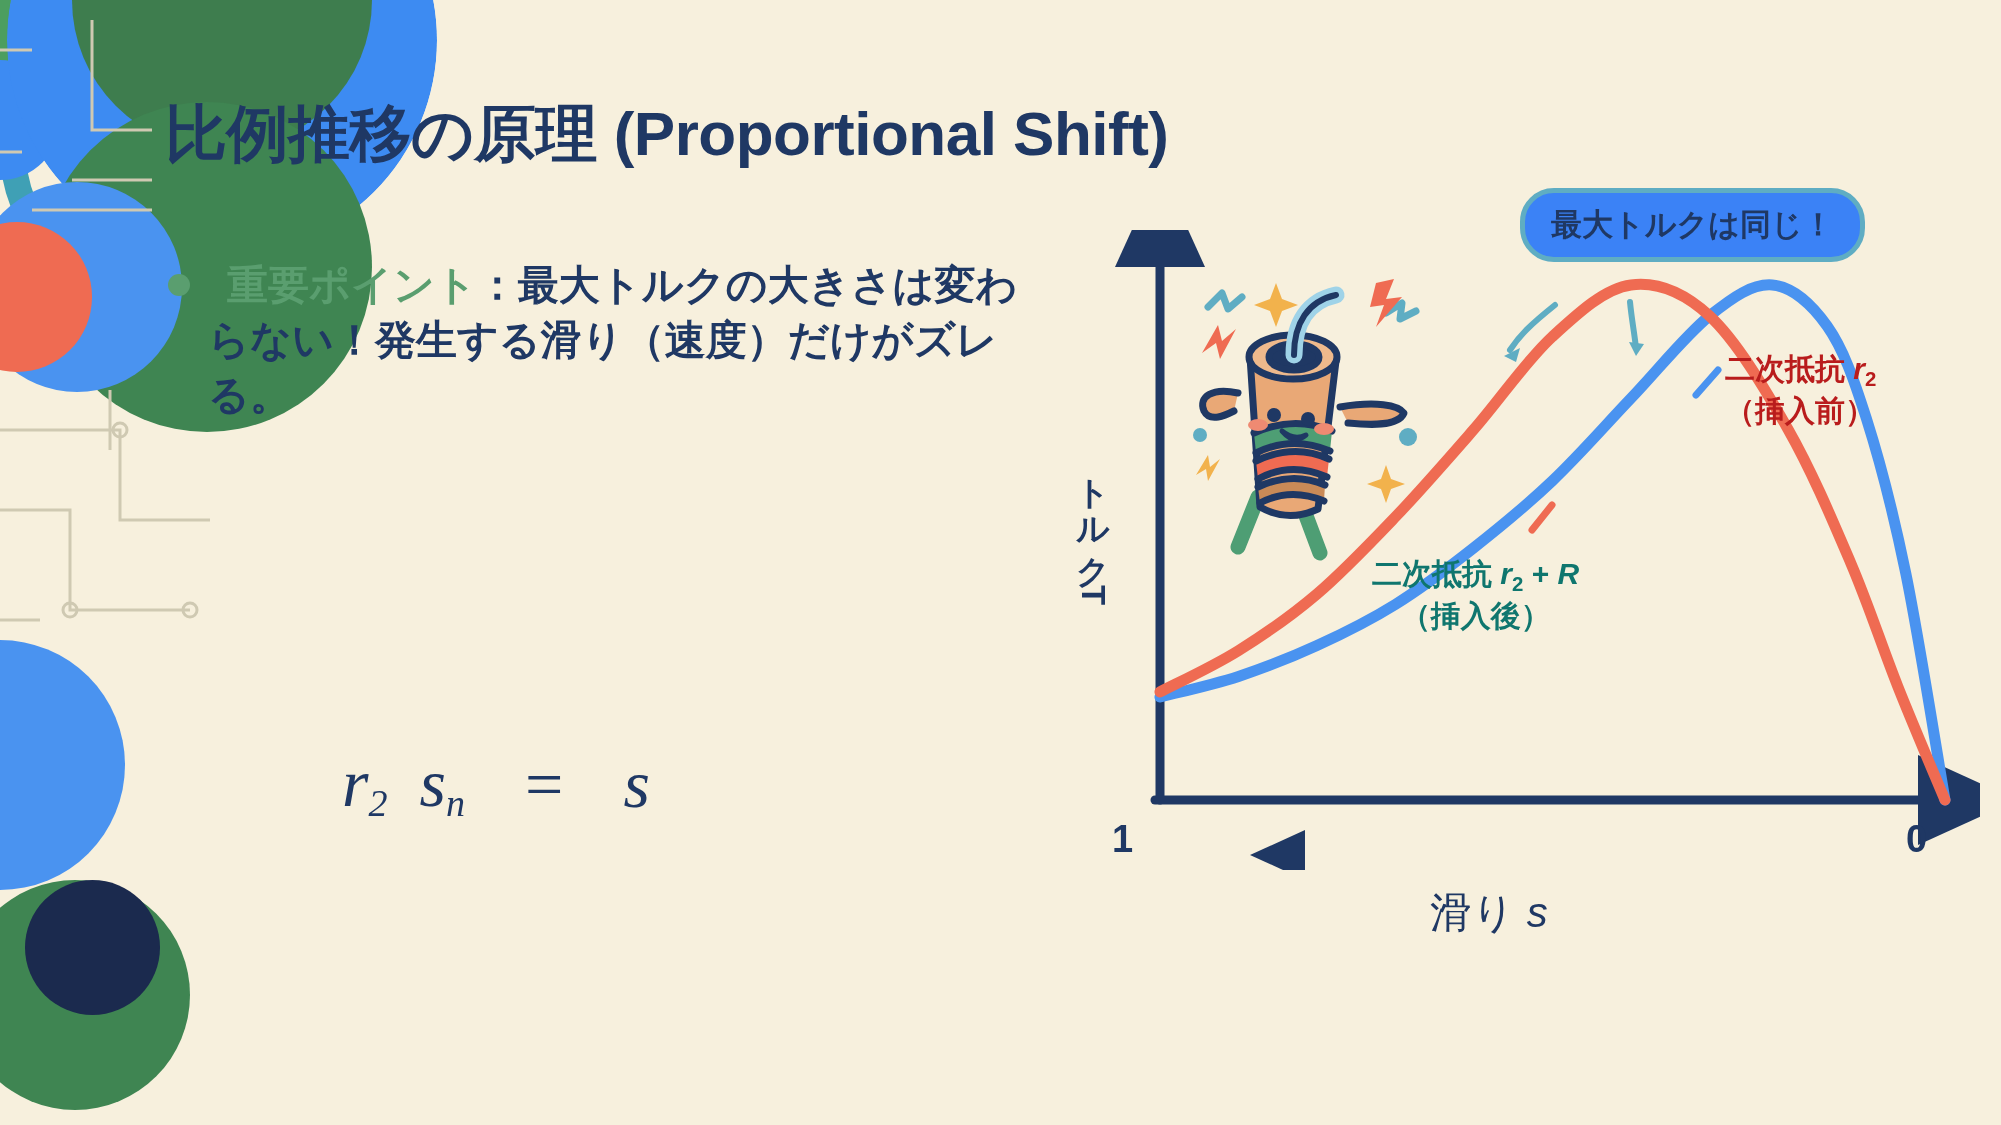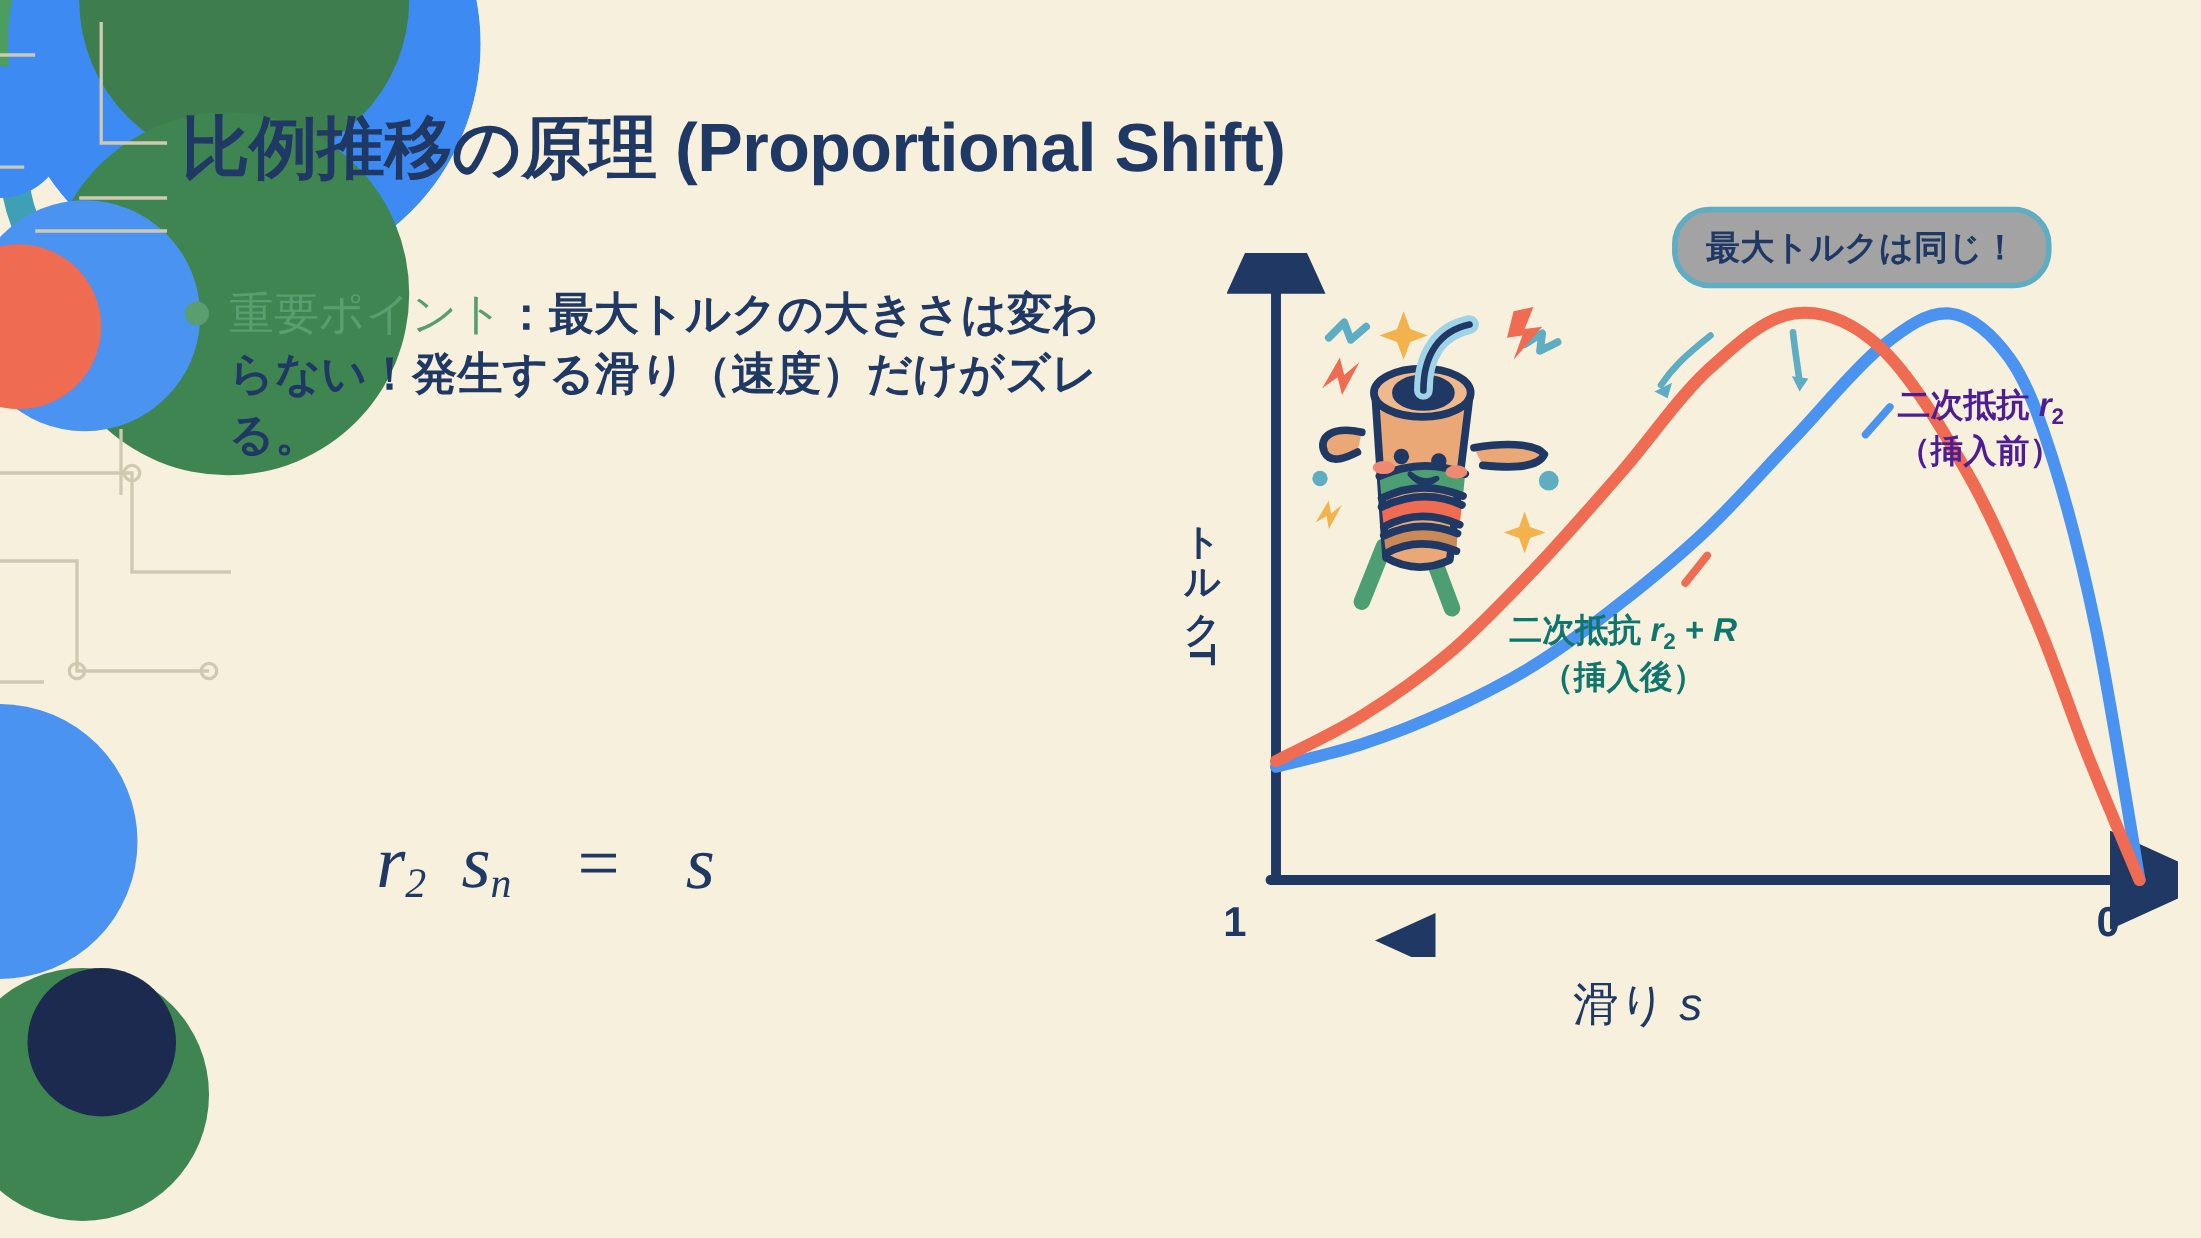--- a/index.html
+++ b/index.html
@@ -45,21 +45,21 @@
   }
 
   
   .bullets{position:absolute;left:168px;top:258px;width:860px;}
   .bullet{display:flex;align-items:flex-start;margin-bottom:44px;}
   .dot{width:22px;height:22px;border-radius:50%;flex:0 0 22px;margin-top:16px;margin-right:18px;}
   .dot.red{background:#ef6b52;}
   .dot.green{background:#5a9e6f;}
   .btext{font-size:41px;line-height:1.34;color:#1f3864;font-weight:600;}
   .lead-red{color:#ef6b52;font-weight:bold;}
-  .lead-green{color:#5a9e6f;font-weight:normal;}
+  .lead-green{color:#5a9e6f;font-weight:bold;margin-left:19px;}
 
   
   .formula{
     position:absolute;left:300px;top:740px;
     display:flex;align-items:center;color:#1f3864;
     font-family:"Liberation Serif","DejaVu Serif",serif;
   }
   .frac{display:inline-flex;flex-direction:row;align-items:center;margin:0 26px;}
   .frac .num,.frac .den{font-size:68px;font-style:italic;padding:4px 16px;white-space:nowrap;}
   .frac .bar{height:7px;background:#1f3864;width:100%;border-radius:3px;}
@@ -76,26 +76,26 @@
   }
   .x-tick{position:absolute;font-size:38px;font-weight:bold;color:#1f3864;}
   .x-tick.left{left:12px;top:588px;}
   .x-tick.right{left:806px;top:588px;}
   .x-axis-label{position:absolute;left:330px;top:655px;font-size:42px;font-weight:normal;color:#1f3864;}
   .x-axis-label i{font-style:italic;}
 
   .callout{
     position:absolute;left:420px;top:-42px;
     border:5px solid #5fadc3;border-radius:34px;
-    background:#a3a3a3;padding:11px 26px;
+    background:#3b82f6;padding:11px 26px;
     font-size:31px;font-weight:bold;color:#1f3864;white-space:nowrap;
   }
   .legend-blue{
     position:absolute;left:625px;top:120px;
-    font-size:30px;font-weight:bold;color:#4c1d95;line-height:1.28;
+    font-size:30px;font-weight:bold;color:#b91c1c;line-height:1.28;
   }
   .legend-red{
     position:absolute;left:272px;top:325px;
     font-size:30px;font-weight:bold;color:#0f766e;line-height:1.28;text-align:center;
   }
   .legend-blue i,.legend-red i{font-style:italic;}
   .legend-blue sub,.legend-red sub{font-size:0.68em;}
 
   .mascot{position:absolute;left:90px;top:35px;width:260px;height:300px;}
 </style>

